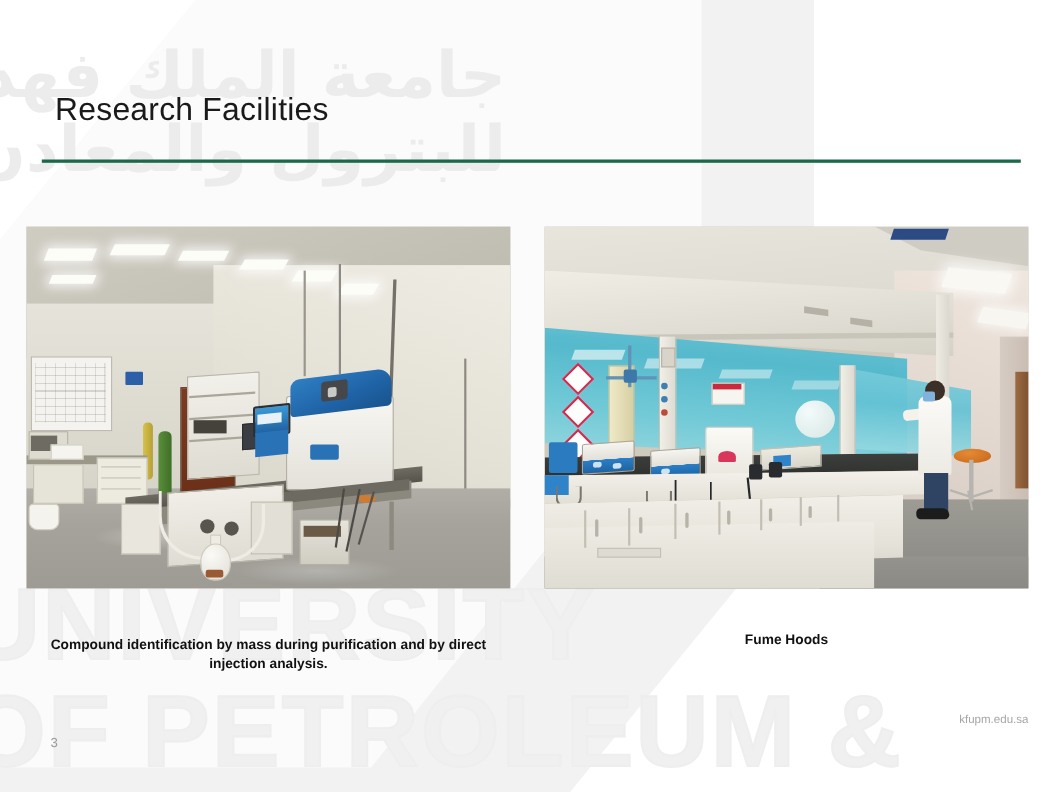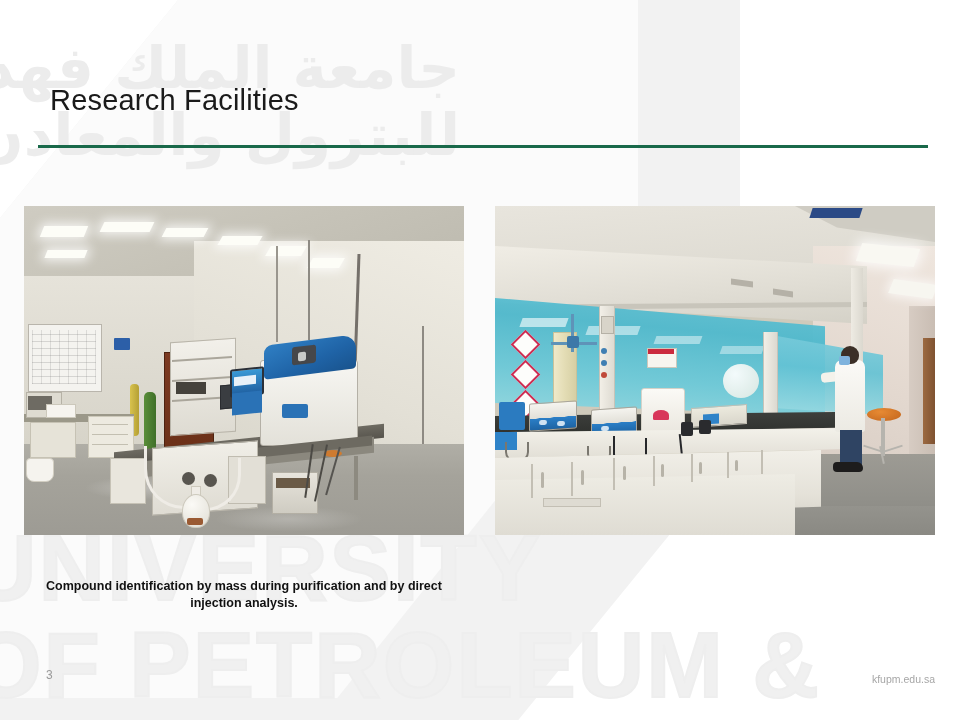--- a/index.html
+++ b/index.html
@@ -701,21 +701,21 @@
   .footer-org {
     position: absolute;
     right: 25px; top: 657px;
     font-size: 11.5px;
     color: #1c1c1c;
     text-align: right;
     white-space: nowrap;
   }
   .footer-url {
     position: absolute;
-    right: 25px; top: 673px;
+    right: 25px; top: 648px;
     font-size: 10.5px;
     color: #a6a6a6;
     text-align: right;
     white-space: nowrap;
   }
 </style>
 </head>
 <body>
 
 <div class="slide">
@@ -894,17 +894,18 @@
     <div class="ph-layer R-person-legs"></div>
     <div class="ph-layer R-person-shoe"></div>
     <div class="ph-layer R-stool-seat"></div>
     <div class="ph-layer R-stool-post"></div>
     <div class="ph-layer R-stool-leg1"></div>
     <div class="ph-layer R-stool-leg2"></div>
     <div class="ph-layer R-stool-leg3"></div>
   </div>
 
   <div class="caption caption-left">Compound identification by mass during purification and by direct injection analysis.</div>
+  <div class="caption caption-right">Fume Hoods</div>
 
   <div class="page-number">3</div>
   <div class="footer-url">kfupm.edu.sa</div>
 
 </div>
 
 </body></html>

